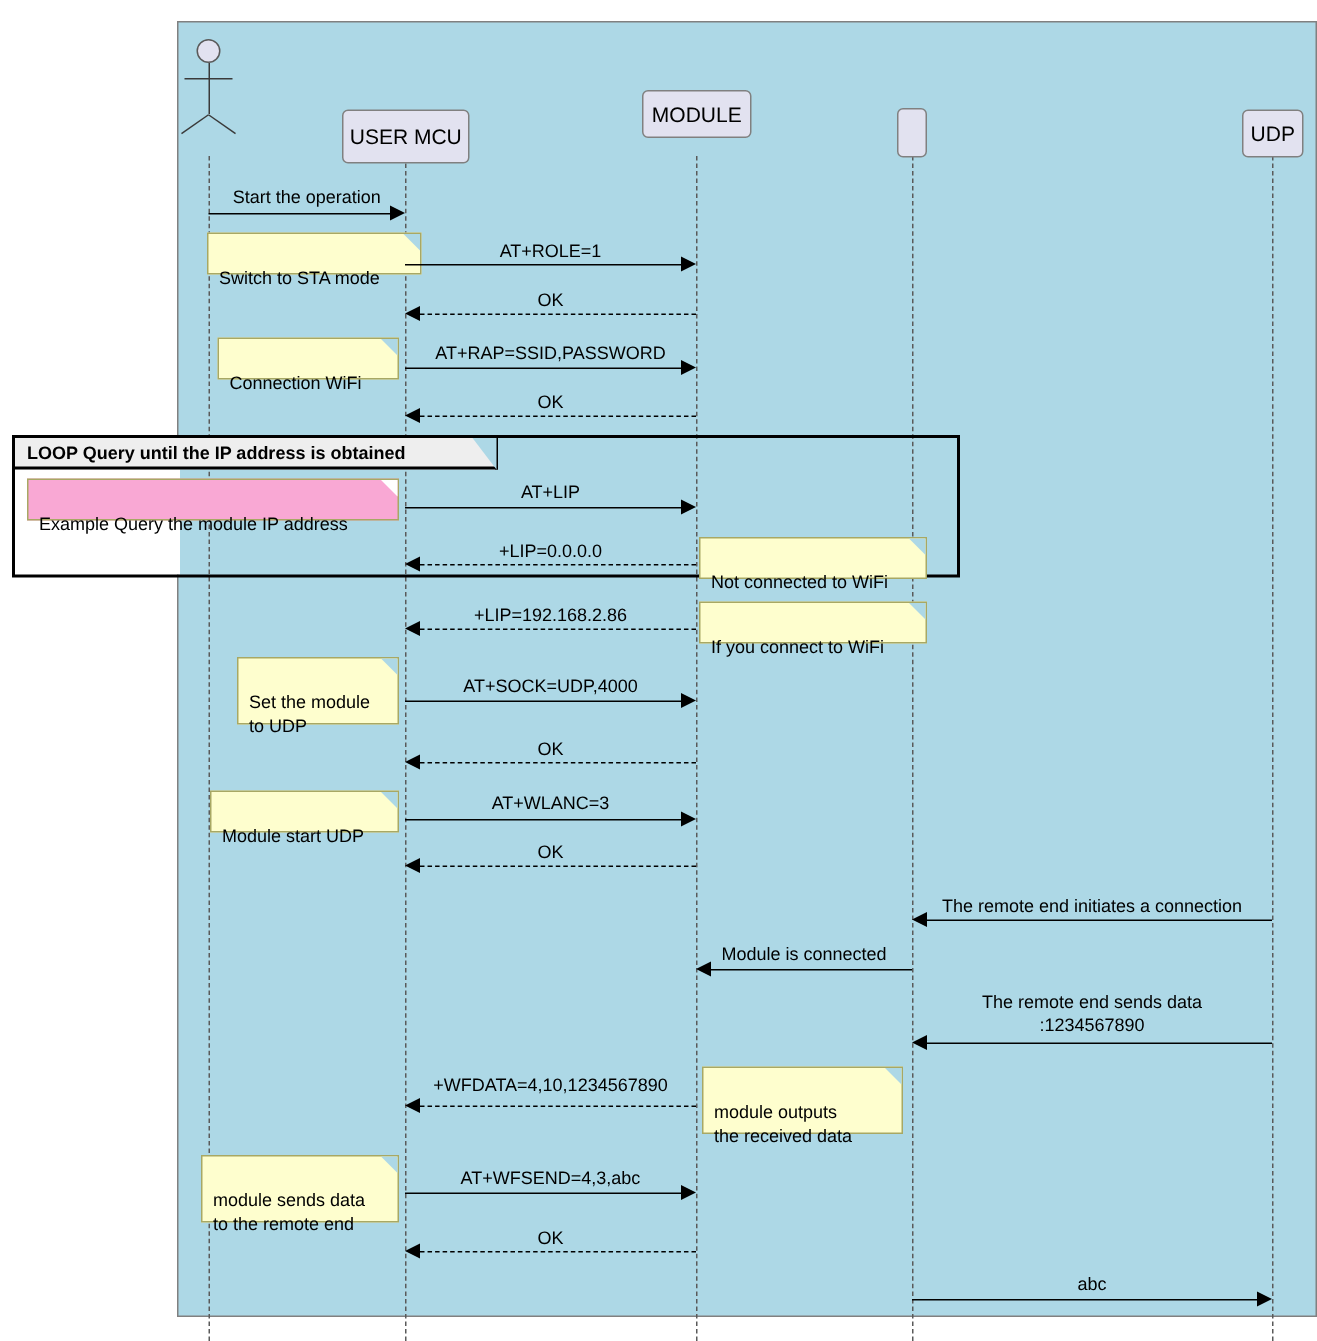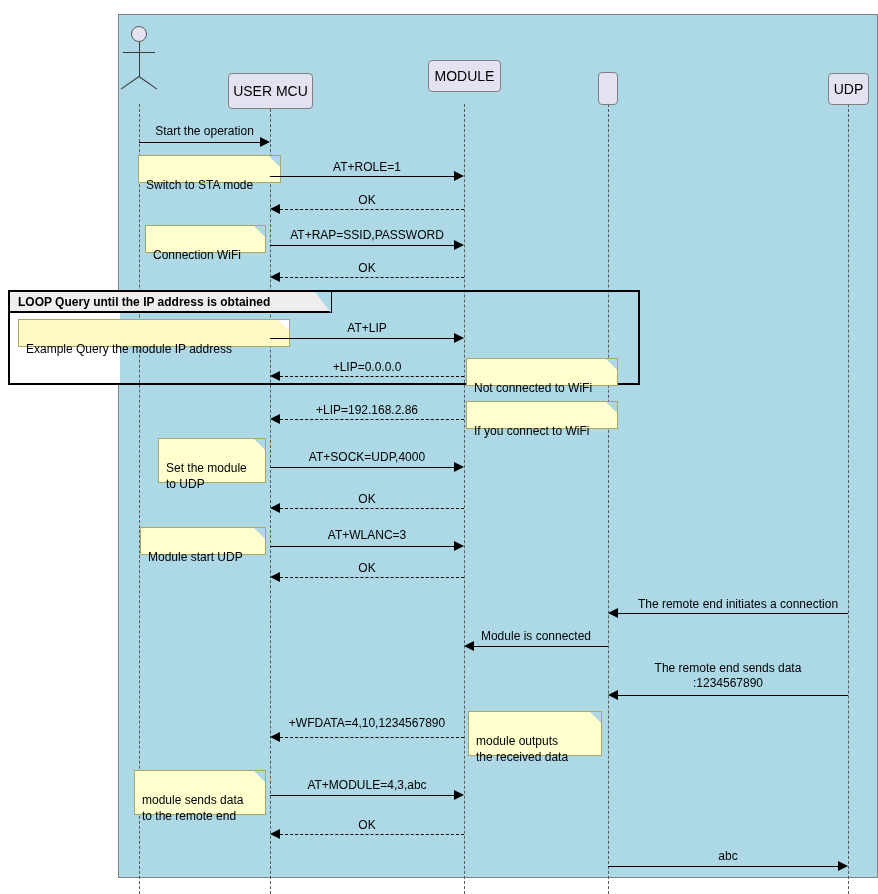--- a/index.html
+++ b/index.html
@@ -229,21 +229,21 @@
   <div class="msg-line dashed" style="left:280px; top:277px; width:184px;"></div>
   <div class="arrow-head left" style="left:270px; top:272px;"></div>
 
   <div id="loop-frame-inner-bg"></div>
   <div id="loop-frame"></div>
   <div id="loop-header" style="width:322px;">
     <span>LOOP Query until the IP address is obtained</span>
     <span id="loop-header-cut"></span>
   </div>
 
-  <div class="note" style="left:18px; top:319px; width:272px; height:28px; background:#fef9c3;">
+  <div class="note" style="left:18px; top:319px; width:248px; height:28px; background:#f9a8d4;">
     <span>Example Query the module IP address</span>
     <span class="note-fold" style="border-top-color:#ffffff;"></span>
   </div>
 
   <div class="msg-label" style="left:270px; top:321px; width:194px;">AT+LIP</div>
   <div class="msg-line" style="left:270px; top:338px; width:186px;"></div>
   <div class="arrow-head right" style="left:454px; top:333px;"></div>
 
   <div class="msg-label" style="left:270px; top:360px; width:194px;">+LIP=0.0.0.0</div>
   <div class="msg-line dashed" style="left:280px; top:376px; width:184px;"></div>
@@ -283,21 +283,21 @@
   </div>
 
   <div class="msg-label" style="left:270px; top:528px; width:194px;">AT+WLANC=3</div>
   <div class="msg-line" style="left:270px; top:546px; width:186px;"></div>
   <div class="arrow-head right" style="left:454px; top:541px;"></div>
 
   <div class="msg-label" style="left:270px; top:561px; width:194px;">OK</div>
   <div class="msg-line dashed" style="left:280px; top:577px; width:184px;"></div>
   <div class="arrow-head left" style="left:270px; top:572px;"></div>
 
-  <div class="msg-label" style="left:608px; top:597px; width:240px;padding-left:10px;">The remote end initiates a connection</div>
+  <div class="msg-label" style="left:608px; top:597px; width:240px;">The remote end initiates a connection</div>
   <div class="msg-line" style="left:618px; top:613px; width:230px;"></div>
   <div class="arrow-head left" style="left:608px; top:608px;"></div>
 
   <div class="msg-label" style="left:464px; top:629px; width:144px;">Module is connected</div>
   <div class="msg-line" style="left:474px; top:646px; width:134px;"></div>
   <div class="arrow-head left" style="left:464px; top:641px;"></div>
 
   <div class="msg-label" style="left:608px; top:661px; width:240px; white-space:pre-line;">The remote end sends data
 :1234567890</div>
   <div class="msg-line" style="left:618px; top:695px; width:230px;"></div>
@@ -312,21 +312,21 @@
 the received data</span>
     <span class="note-fold"></span>
   </div>
 
   <div class="note" style="left:134px; top:770px; width:132px; height:45px;">
     <span>module sends data
 to the remote end</span>
     <span class="note-fold"></span>
   </div>
 
-  <div class="msg-label" style="left:270px; top:778px; width:194px;">AT+MODULE=4,3,abc</div>
+  <div class="msg-label" style="left:270px; top:778px; width:194px;">AT+WFSEND=4,3,abc</div>
   <div class="msg-line" style="left:270px; top:795px; width:186px;"></div>
   <div class="arrow-head right" style="left:454px; top:790px;"></div>
 
   <div class="msg-label" style="left:270px; top:818px; width:194px;">OK</div>
   <div class="msg-line dashed" style="left:280px; top:834px; width:184px;"></div>
   <div class="arrow-head left" style="left:270px; top:829px;"></div>
 
   <div class="msg-label" style="left:608px; top:849px; width:240px;">abc</div>
   <div class="msg-line" style="left:608px; top:866px; width:232px;"></div>
   <div class="arrow-head right" style="left:838px; top:861px;"></div>

